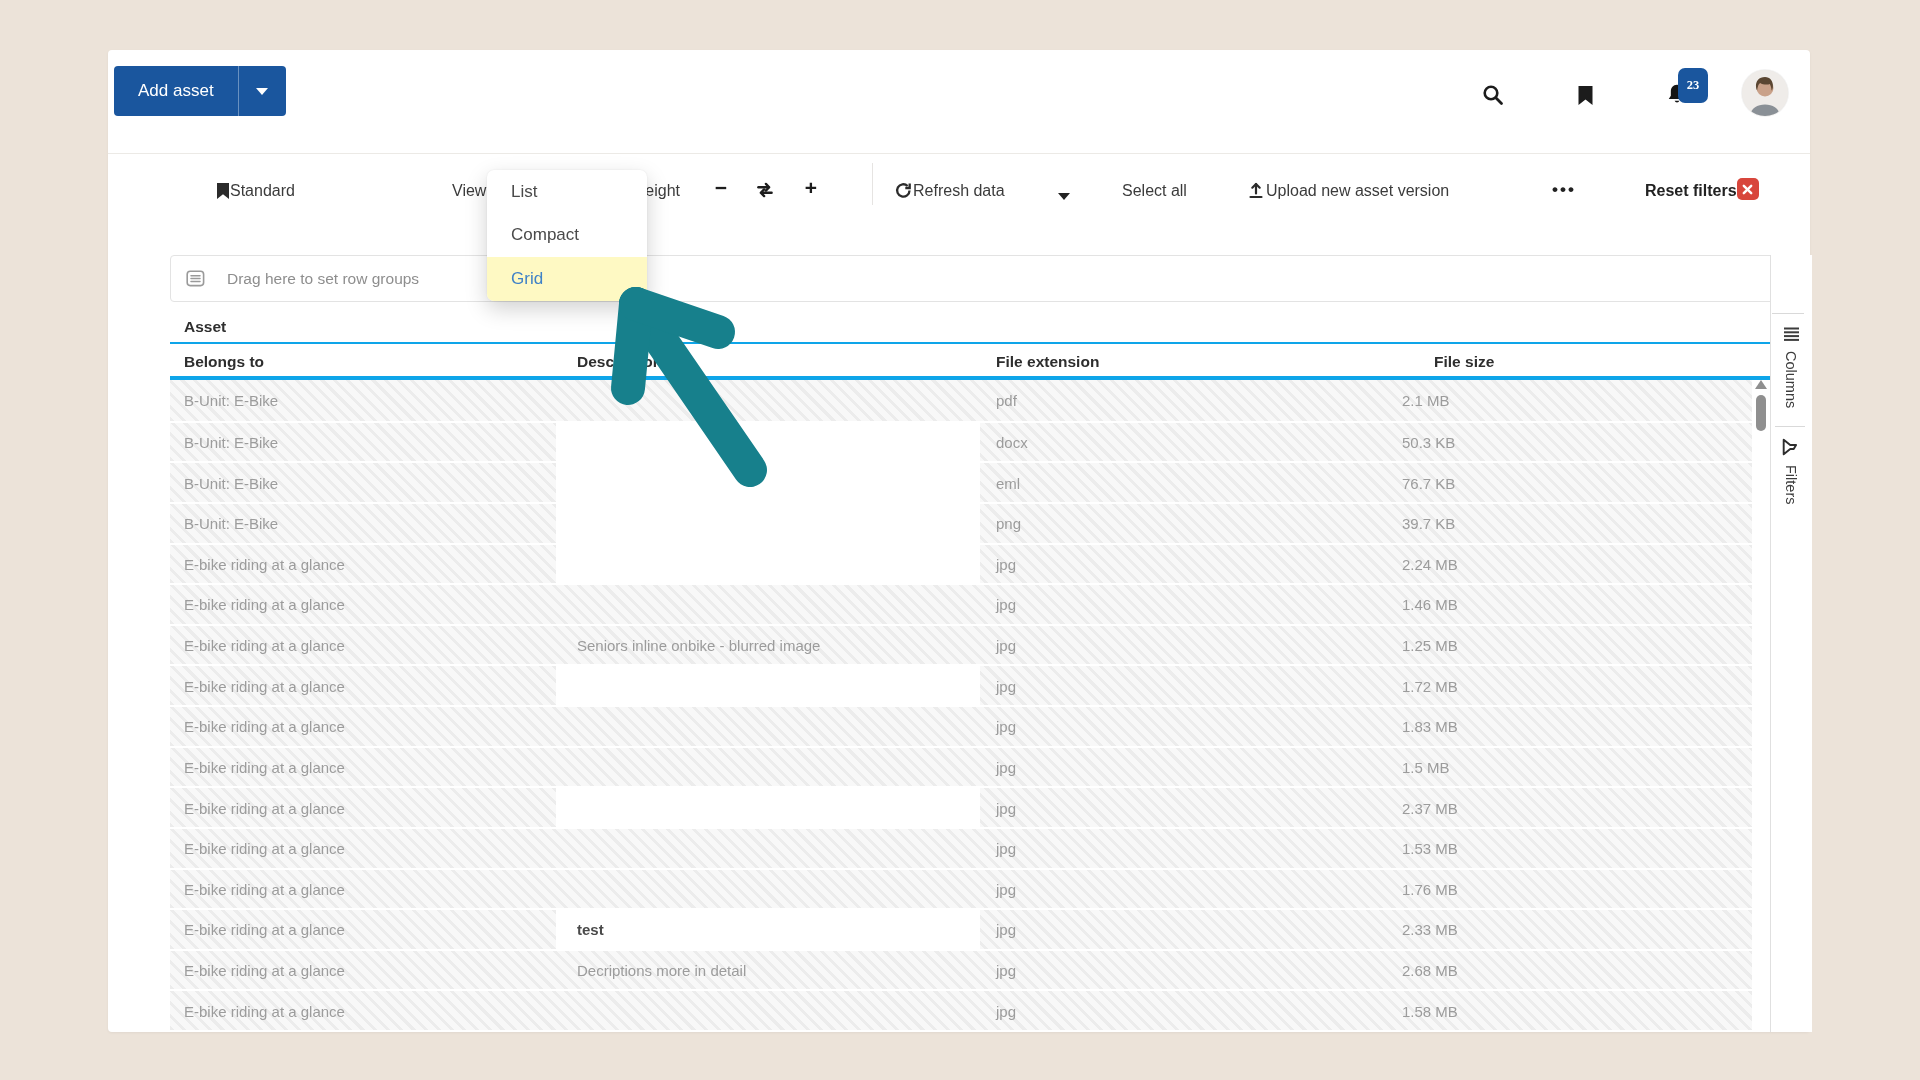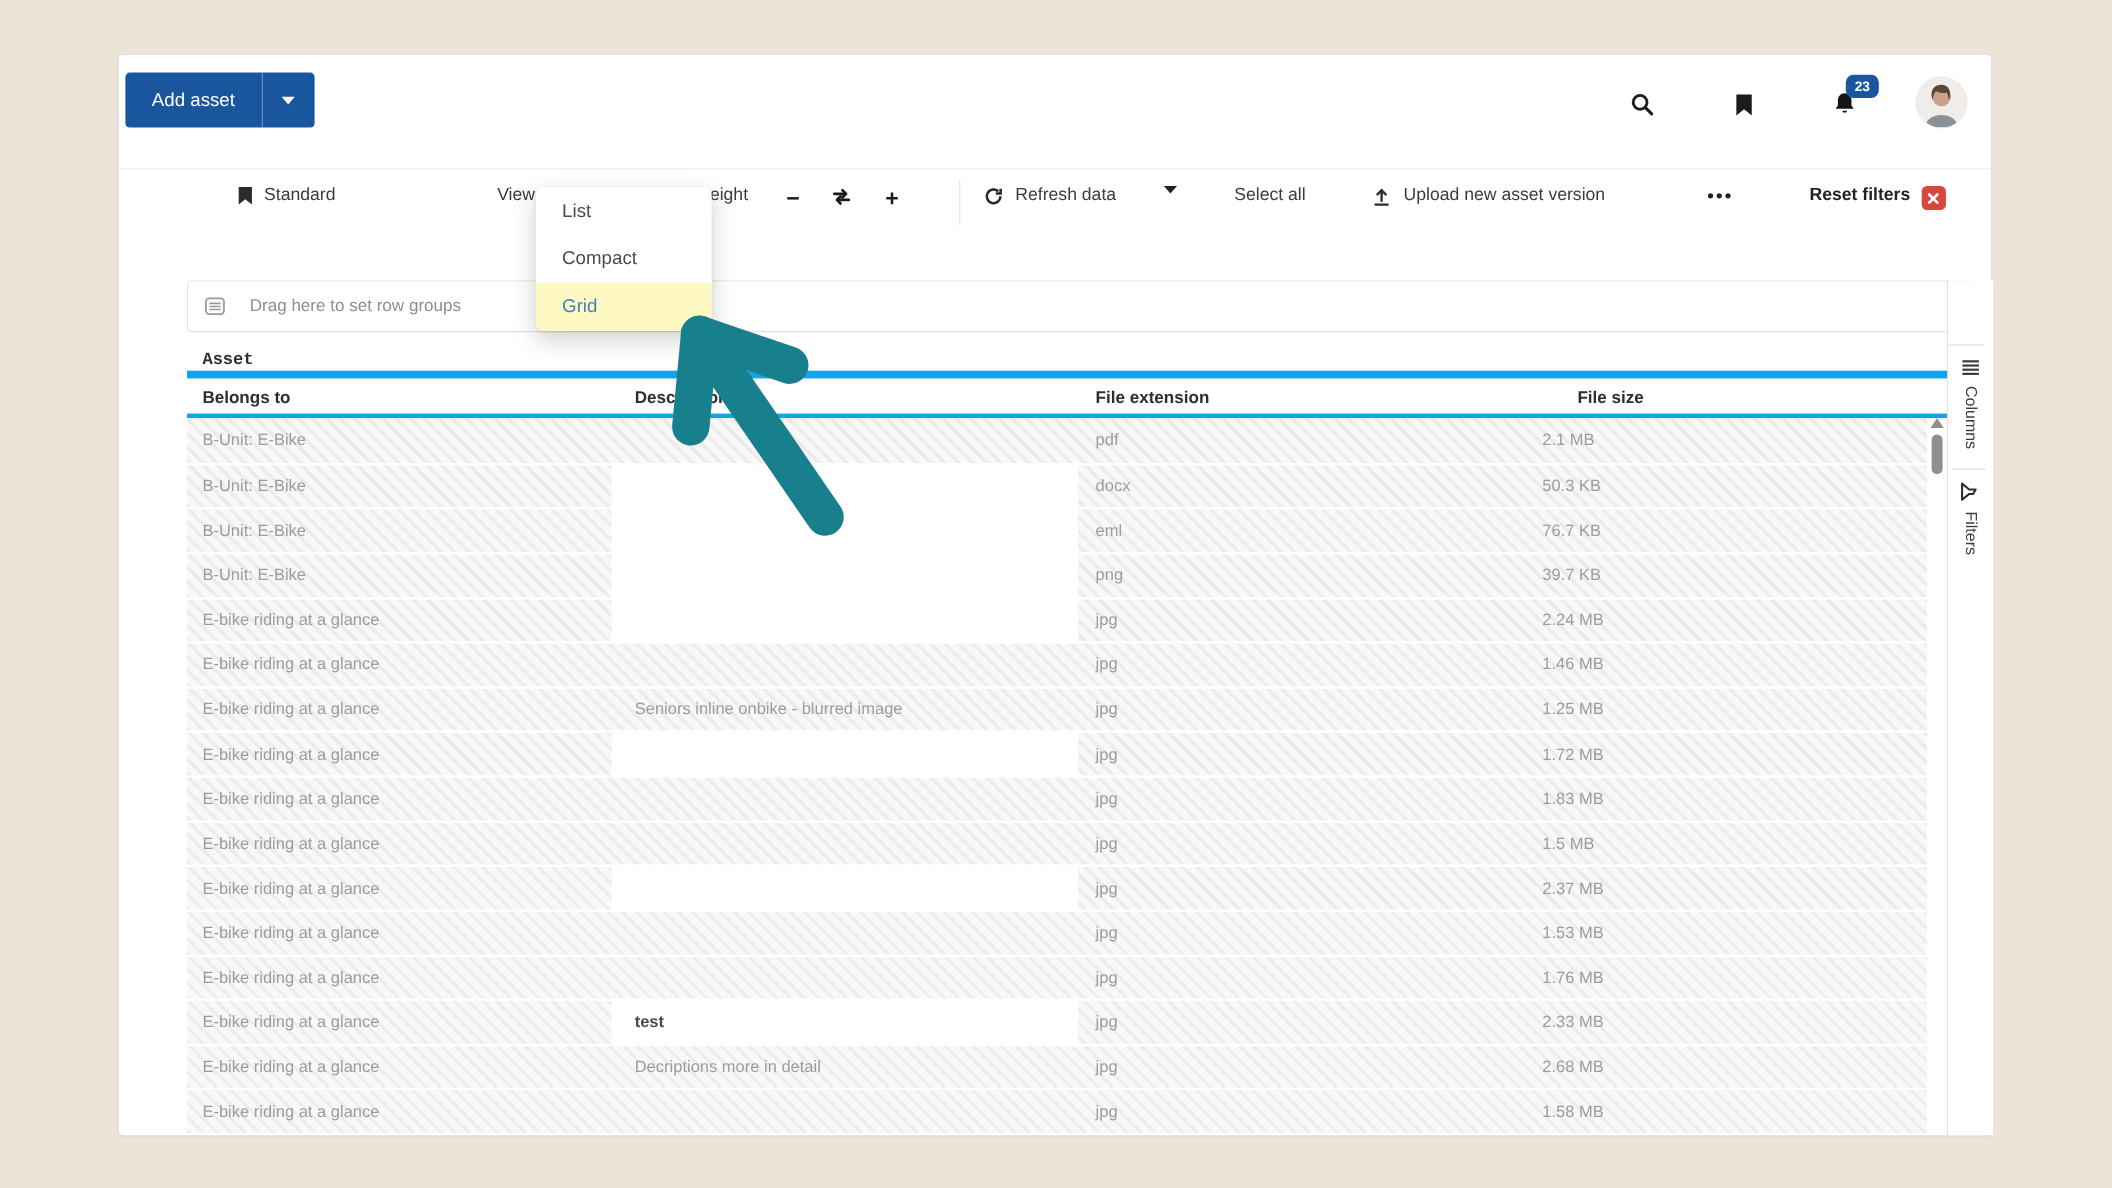--- a/index.html
+++ b/index.html
@@ -19,42 +19,42 @@
   .card{position:absolute;left:108px;top:50px;width:1702px;height:982px;background:#fff;border-radius:4px;box-shadow:0 1px 3px rgba(0,0,0,.05);}
 
   
   .btn-add{position:absolute;left:114px;top:66px;height:50px;display:flex;align-items:stretch;border-radius:4px;overflow:hidden;background:var(--accent-blue);color:#fff;cursor:pointer;}
   .btn-add .main{padding:0 24px;display:flex;align-items:center;font-size:17px;}
   .btn-add .split{width:48px;display:flex;align-items:center;justify-content:center;border-left:1px solid rgba(255,255,255,.35);}
   .caret{width:0;height:0;border-left:6px solid transparent;border-right:6px solid transparent;border-top:7px solid #fff;}
   .hdr-divider{position:absolute;left:108px;top:153px;width:1702px;height:1px;background:#ECEAE6;}
 
   .icon-btn{position:absolute;top:78px;width:34px;height:34px;display:flex;align-items:center;justify-content:center;cursor:pointer;}
-  .badge{position:absolute;left:1678px;top:68px;min-width:30px;height:21px;background:var(--accent-blue);color:#fff;font-size:12.5px;font-weight:bold;border-radius:7px;display:flex;align-items:center;justify-content:center;padding:0 6px;z-index:3;}
+  .badge{position:absolute;left:1678px;top:68px;min-width:30px;height:35px;background:var(--accent-blue);color:#fff;font-size:12.5px;font-weight:bold;border-radius:7px;display:flex;align-items:center;justify-content:center;padding:0 6px;z-index:3;font-family:Liberation Serif, serif;}
   .avatar{position:absolute;left:1742px;top:70px;width:46px;height:46px;border-radius:50%;overflow:hidden;background:#e9e6e2;box-shadow:0 0 0 1px rgba(0,0,0,.05);}
 
   
-  .tb-item{position:absolute;top:169px;height:31px;display:flex;align-items:flex-start;gap:10px;font-size:16px;color:var(--toolbar-text);white-space:nowrap;cursor:pointer;}
+  .tb-item{position:absolute;top:169px;height:31px;display:flex;align-items:flex-end;font-size:16px;color:var(--toolbar-text);white-space:nowrap;cursor:pointer;}
   .tb-static{cursor:default;}
   .tb-btn{font-size:21px;font-weight:bold;color:#1d1d1d;width:30px;justify-content:center;}
   .v-divider{position:absolute;left:872px;top:163px;width:1px;height:42px;background:#E6E4E2;}
   .dots{letter-spacing:2px;font-weight:bold;color:#222;font-size:17px;}
   .reset-x{width:22px;height:22px;border-radius:5px;background:var(--reset-red);display:flex;align-items:center;justify-content:center;}
   .bold{font-weight:bold;color:#222;margin-left:12px;}
 
   
   .menu{position:absolute;left:487px;top:170px;width:160px;background:#fff;border-radius:7px;box-shadow:0 8px 22px rgba(0,0,0,.18),0 0 2px rgba(0,0,0,.08);overflow:hidden;z-index:30;}
   .menu-item{height:43.6px;display:flex;align-items:center;padding-left:24px;font-size:17px;color:#4A4A4A;cursor:pointer;}
   .menu-item.active{background:#fef9c3;color:var(--link-blue);}
 
   
   .drag-bar{position:absolute;left:170px;top:255px;width:1628px;height:47px;border:1px solid #E3E3E3;border-radius:4px;display:flex;align-items:center;gap:22px;padding-left:15px;color:#8E8E8E;font-size:15.5px;}
 
   
-  .tgroup{position:absolute;left:170px;top:310px;width:1600px;height:34px;border-bottom:7px solid #0ea5e9;font-family:Liberation Mono, monospace;}
+  .tgroup{position:absolute;left:170px;top:310px;width:1600px;height:34px;border-bottom:2px solid #0ea5e9;}
   .tgroup span{position:absolute;left:14px;top:8px;font-size:15.5px;font-weight:bold;color:var(--dark-text);}
   .thead{position:absolute;left:170px;top:344px;width:1600px;height:36px;border-bottom:4px solid #0ea5e9;}
   .thead span{position:absolute;top:9px;font-size:15.5px;font-weight:bold;color:var(--dark-text);white-space:nowrap;}
   .h1{left:14px}.h2{left:407px}.h3{left:826px}.h4{left:1264px}
 
   #rows{position:absolute;left:170px;top:380px;width:1582px;height:650px;overflow:hidden;}
   .trow{position:relative;height:40.625px;border-top:2px solid #FFFFFF;
         background:repeating-linear-gradient(45deg,#ECECEC 0 3px,#F8F8F8 3px 9px);}
   .trow:first-child{border-top:none;}
   .trow span{position:absolute;top:50%;transform:translateY(-50%);font-size:15px;color:var(--row-text);white-space:nowrap;z-index:1;}

